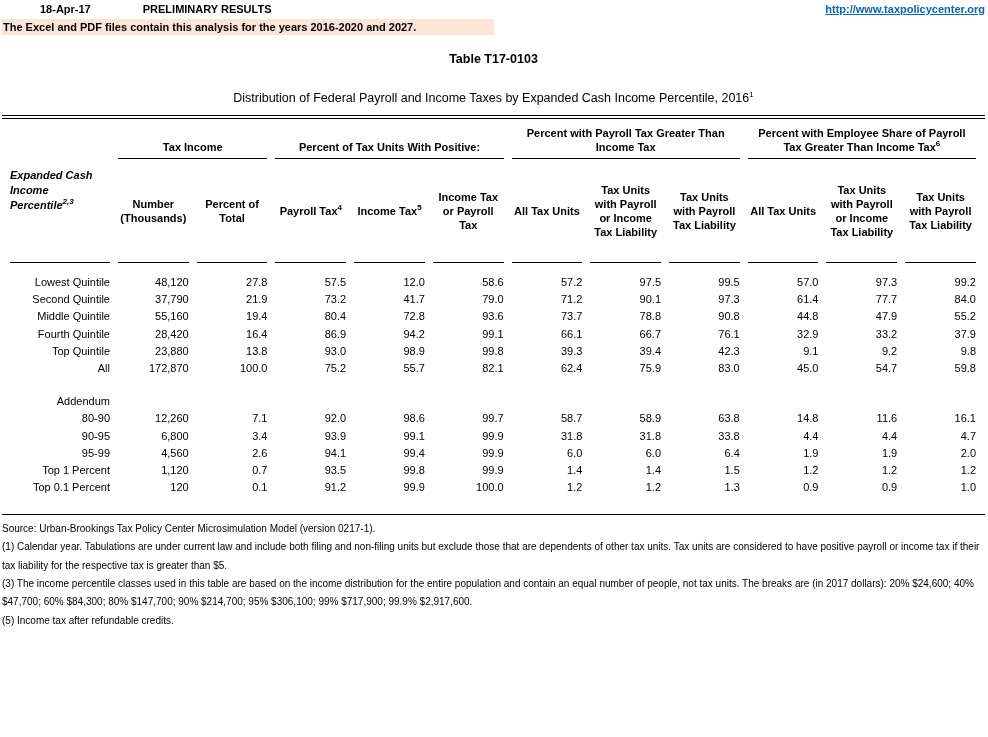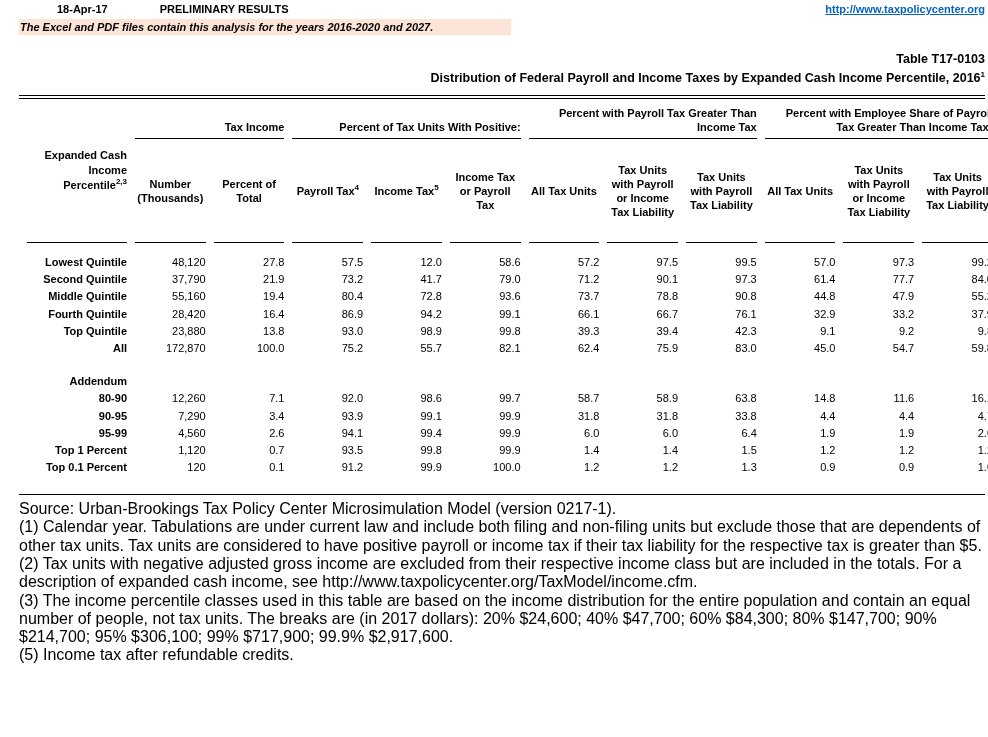--- a/index.html
+++ b/index.html
@@ -2,55 +2,55 @@
 <html><head>
 <meta charset="utf-8">
 <style>
   * { margin: 0; padding: 0; box-sizing: border-box; }
   html, body { background: #ffffff; }
   body {
     width: 988px; height: 737px;
     font-family: "Liberation Sans", "DejaVu Sans", sans-serif;
     color: #000; overflow: hidden;
   }
-  .page { width: 988px; height: 737px; padding: 3px 3px 0 19px; }
+  .page { width: 988px; height: 737px; padding: 3px 3px 0 2px; }
 
   
   .top-row { display: flex; align-items: baseline; height: 16px; font-size: 11px; font-weight: bold; }
   .date { margin-left: 38px; }
   .prelim { margin-left: 52px; }
   .url-link { margin-left: auto; color: #0563C1; text-decoration: underline; font-weight: bold; }
-  .banner { display: block; width: 492px; padding: 2px 1px 2px 1px; font-size: 11px; font-weight: bold; font-style: italic; }
-
-  
-  .titles { text-align: right; margin-top: 17px; }
+  .banner { display: block; width: 492px; padding: 2px 1px 2px 1px; font-size: 11px; font-weight: bold; }
+
+  
+  .titles { text-align: center; margin-top: 17px; }
   .title1 { font-size: 12.5px; font-weight: bold; }
-  .title2 { font-size: 12.5px; font-weight: bold; margin-top: 5px; }
+  .title2 { font-size: 12.5px; font-weight: normal; margin-top: 25px; }
   sup { font-size: 8px; vertical-align: super; line-height: 0; }
 
   
   .rule-double { height: 4px; border-top: 1.5px solid #000; border-bottom: 1px solid #000; margin-top: 10px; }
   .rule-bottom { border-top: 1px solid #000; height: 1px; }
 
   
   table { width: 982px; border-collapse: separate; border-spacing: 8px 0; table-layout: fixed; font-size: 11px; }
   col.c-label { width: 100px; }
   th { font-weight: bold; }
-  th.group { border-bottom: 1px solid #000; vertical-align: bottom; text-align: right; padding-bottom: 4px; height: 40px; line-height: 14px; }
-  th.rowhead { border-bottom: 1px solid #000; vertical-align: middle; text-align: right; line-height: 15px; }
+  th.group { border-bottom: 1px solid #000; vertical-align: bottom; text-align: center; padding-bottom: 4px; height: 40px; line-height: 14px; }
+  th.rowhead { border-bottom: 1px solid #000; vertical-align: middle; text-align: left; line-height: 15px; font-style: italic; }
   th.colhead { border-bottom: 1px solid #000; vertical-align: middle; text-align: center; height: 104px; line-height: 14px; }
-  td.rlabel { text-align: right; font-weight: bold; white-space: nowrap; }
+  td.rlabel { text-align: right; font-weight: normal; white-space: nowrap; }
   td.val { text-align: right; white-space: nowrap; }
   tbody td { height: 17.2px; vertical-align: bottom; padding-bottom: 2px; }
   tbody tr:first-child td { padding-top: 13px; }
   tr.spacer td { height: 16px; }
   .table-bottom-pad { height: 19px; }
 
   
-  .footnotes { margin-top: 5px; font-size: 16px; line-height: 18.3px; }
+  .footnotes { margin-top: 5px; font-size: 10px; line-height: 18.3px; }
   .footnotes p { margin: 0; }
 </style>
 </head>
 <body>
 
 <div class="page">
 
   <div class="top-row">
     <span class="date">18-Apr-17</span>
     <span class="prelim">PRELIMINARY RESULTS</span>
@@ -213,21 +213,21 @@
           <td class="val">99.7</td>
           <td class="val">58.7</td>
           <td class="val">58.9</td>
           <td class="val">63.8</td>
           <td class="val">14.8</td>
           <td class="val">11.6</td>
           <td class="val">16.1</td>
         </tr>
         <tr>
           <td class="rlabel">90-95</td>
-          <td class="val">7,290</td>
+          <td class="val">6,800</td>
           <td class="val">3.4</td>
           <td class="val">93.9</td>
           <td class="val">99.1</td>
           <td class="val">99.9</td>
           <td class="val">31.8</td>
           <td class="val">31.8</td>
           <td class="val">33.8</td>
           <td class="val">4.4</td>
           <td class="val">4.4</td>
           <td class="val">4.7</td>
@@ -276,18 +276,17 @@
         </tr>
       </tbody>
   </table>
 
   <div class="table-bottom-pad"></div>
   <div class="rule-bottom"></div>
 
   <div class="footnotes">
     <p>Source: Urban-Brookings Tax Policy Center Microsimulation Model (version 0217-1).</p>
     <p>(1) Calendar year. Tabulations are under current law and include both filing and non-filing units but exclude those that are dependents of other tax units.  Tax units are considered to have positive payroll or income tax if their tax liability for the respective tax is greater than $5.</p>
-    <p>(2) Tax units with negative adjusted gross income are excluded from their respective income class but are included in the totals. For a description of expanded cash income, see http://www.taxpolicycenter.org/TaxModel/income.cfm.</p>
     <p>(3) The income percentile classes used in this table are based on the income distribution for the entire population and contain an equal number of people, not tax units. The breaks are (in 2017 dollars): 20% $24,600; 40% $47,700; 60% $84,300; 80% $147,700; 90% $214,700; 95% $306,100; 99% $717,900; 99.9% $2,917,600.</p>
     <p>(5) Income tax after refundable credits.</p>
   </div>
 
 </div>
 
 </body></html>

